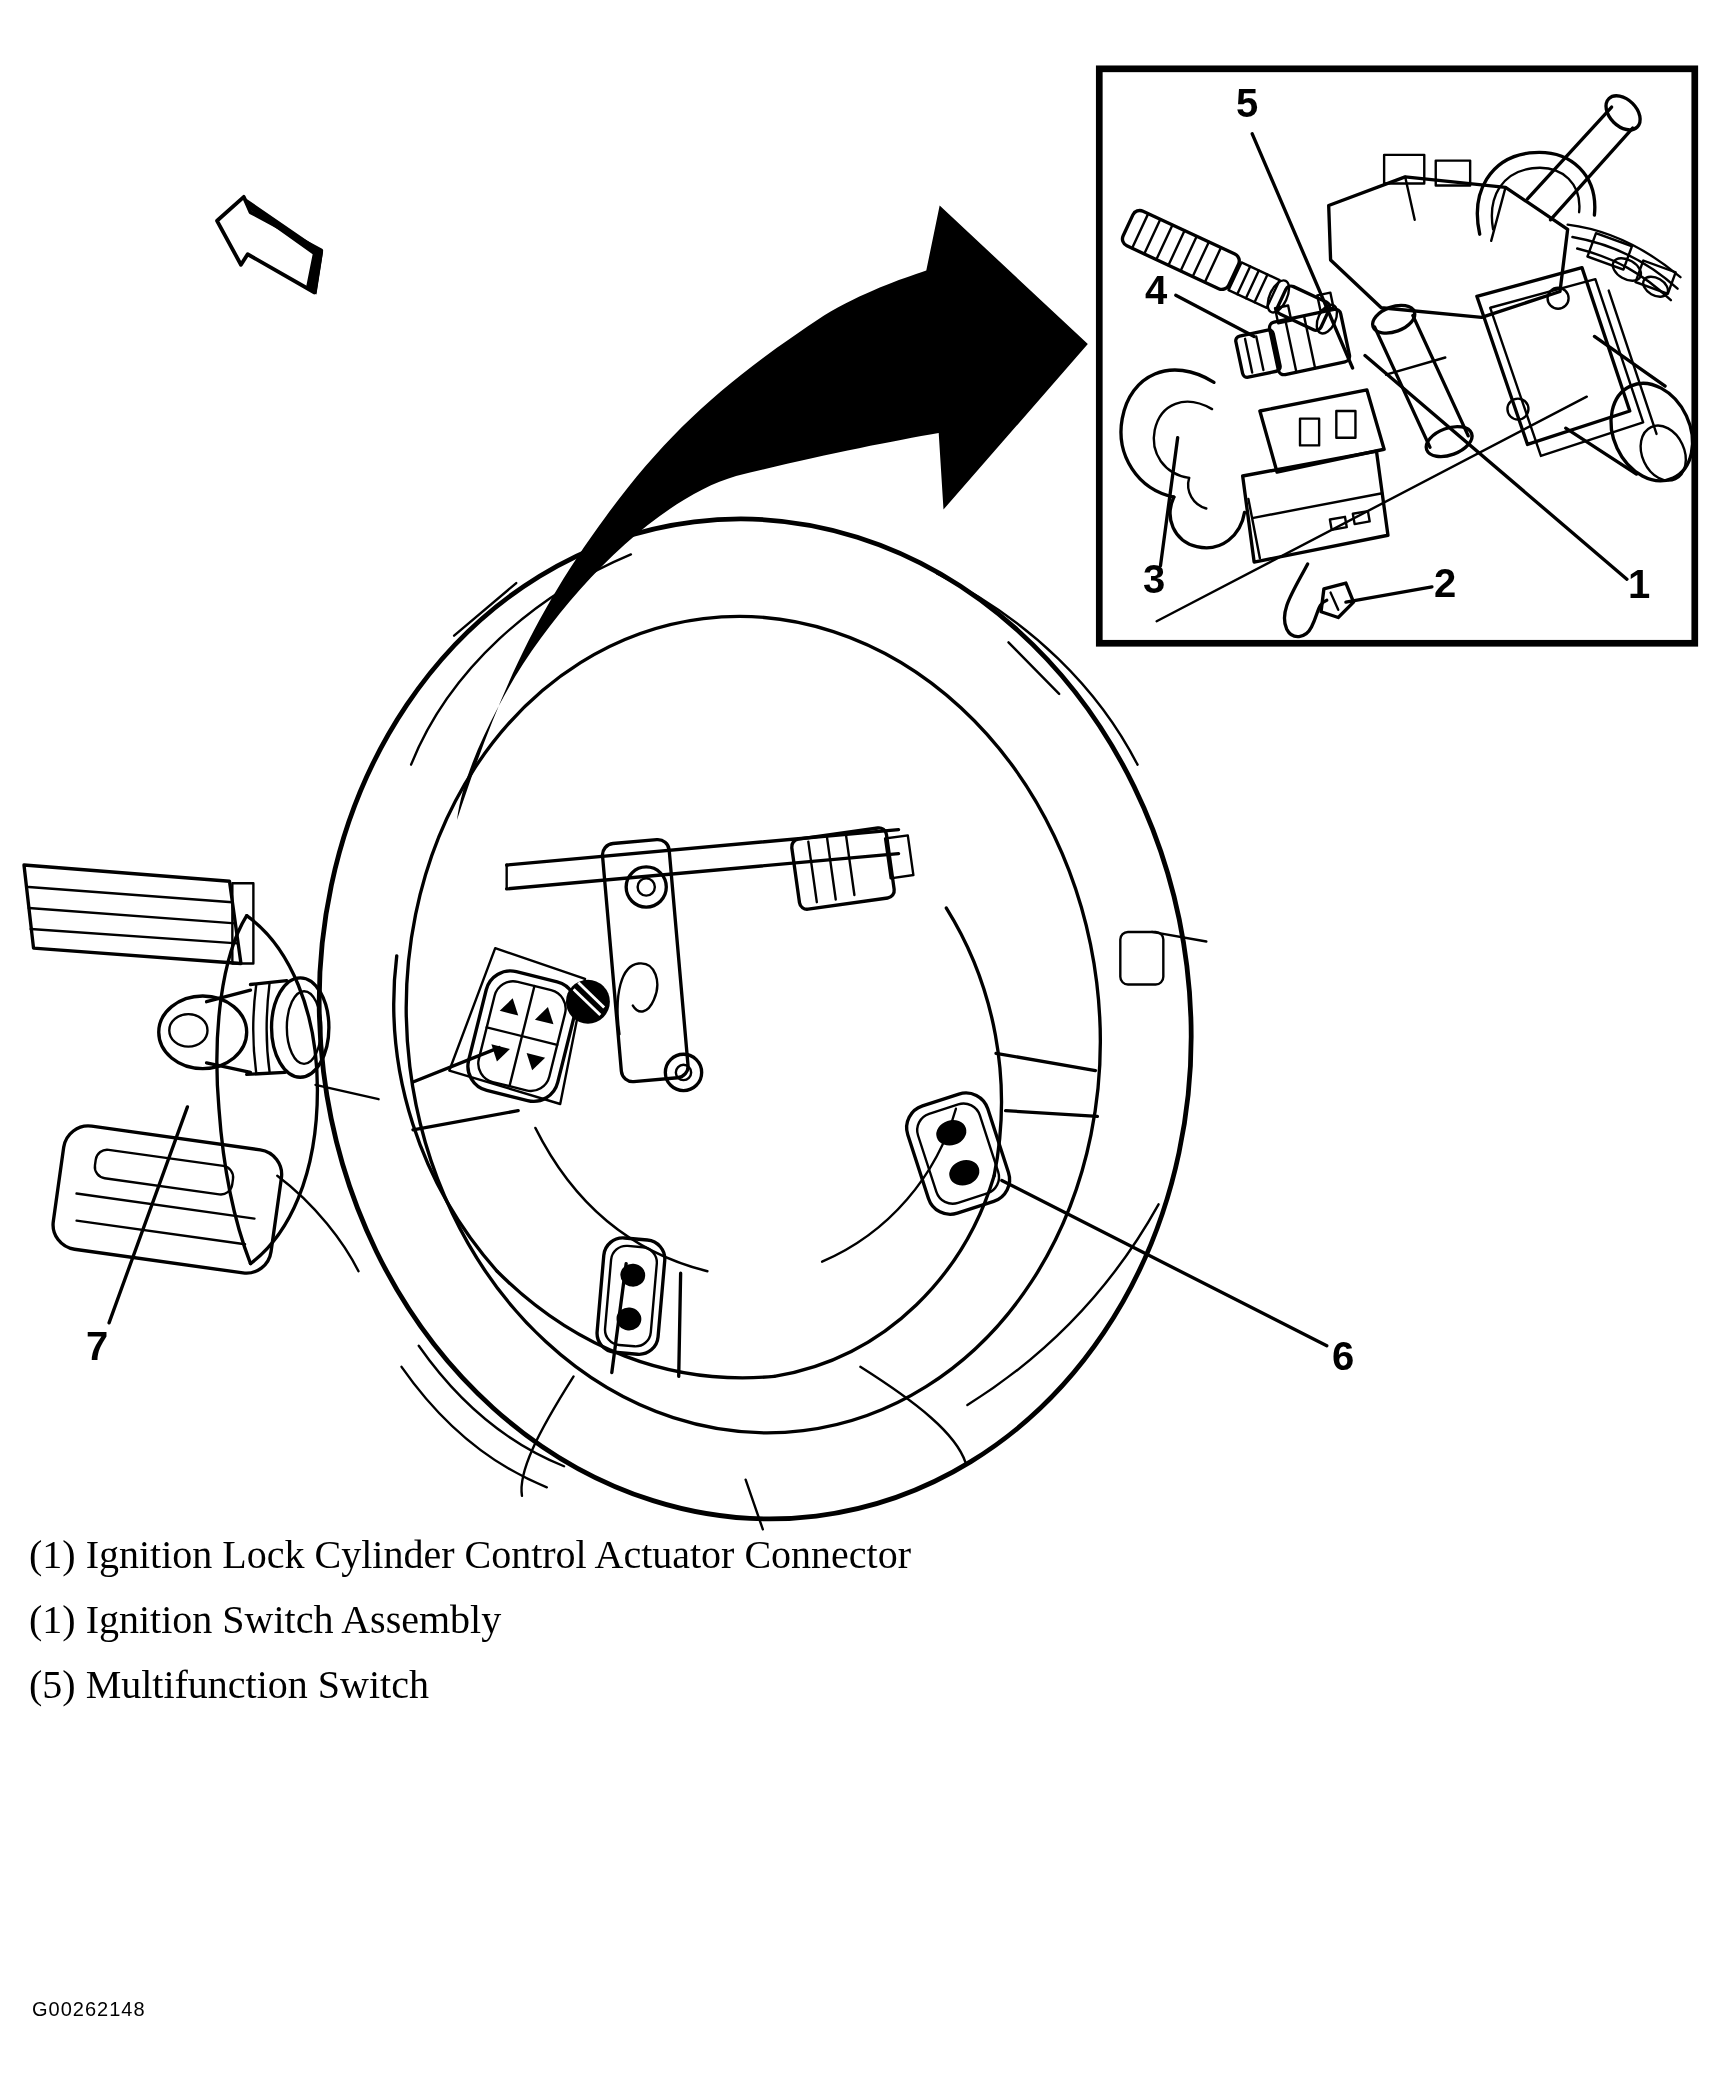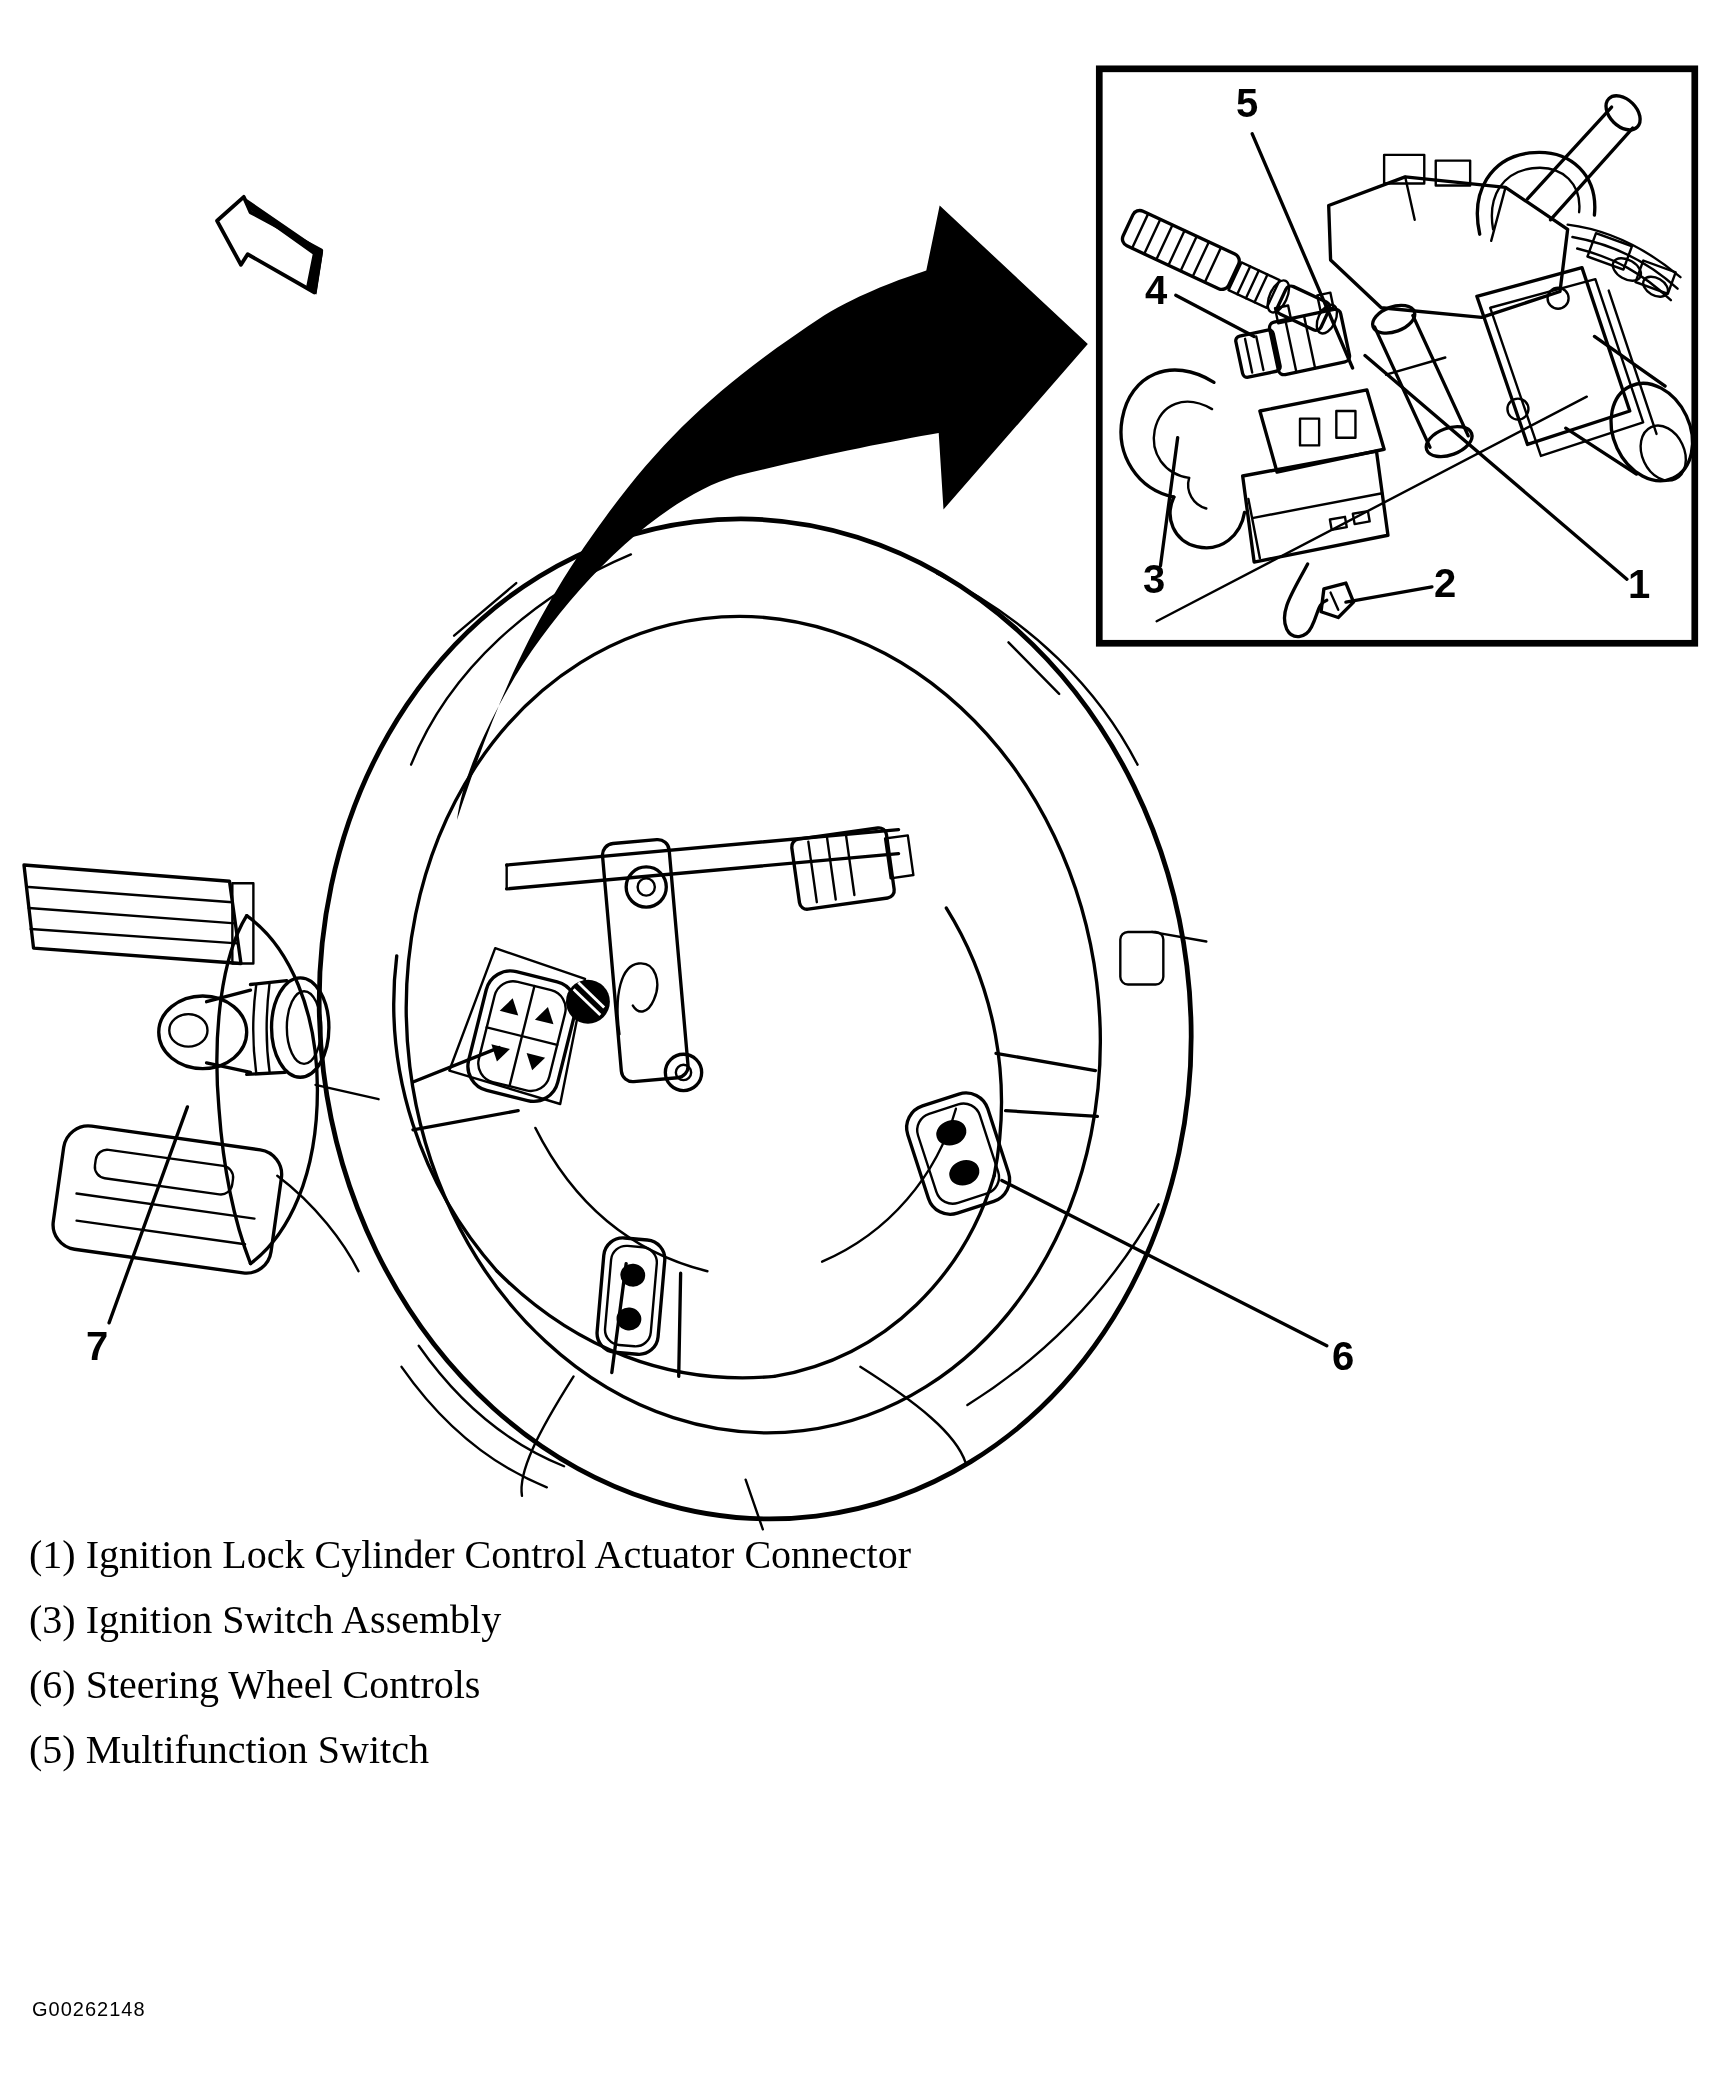--- a/index.html
+++ b/index.html
@@ -279,21 +279,20 @@
   <div class="callout c1">1</div>
   <div class="callout c2">2</div>
   <div class="callout c3">3</div>
   <div class="callout c4">4</div>
   <div class="callout c5">5</div>
   <div class="callout c6">6</div>
   <div class="callout c7">7</div>
 
   <div class="legend">
     <div class="legend-item">(1) Ignition Lock Cylinder Control Actuator Connector</div>
-    <div class="legend-item">(3) Ignition Switch Assembly</div>
-    <div class="legend-item">(6) Steering Wheel Controls</div>
+    <div class="legend-item">(1) Ignition Switch Assembly</div>
     <div class="legend-item">(5) Multifunction Switch</div>
   </div>
 
   <div class="figure-id">G00262148</div>
 
 </div>
 
 
 </body></html>

